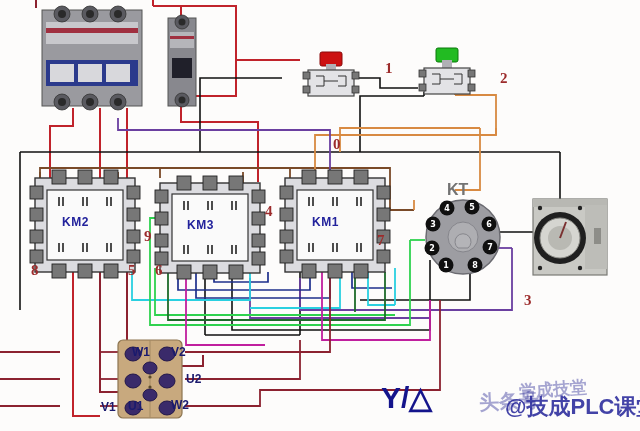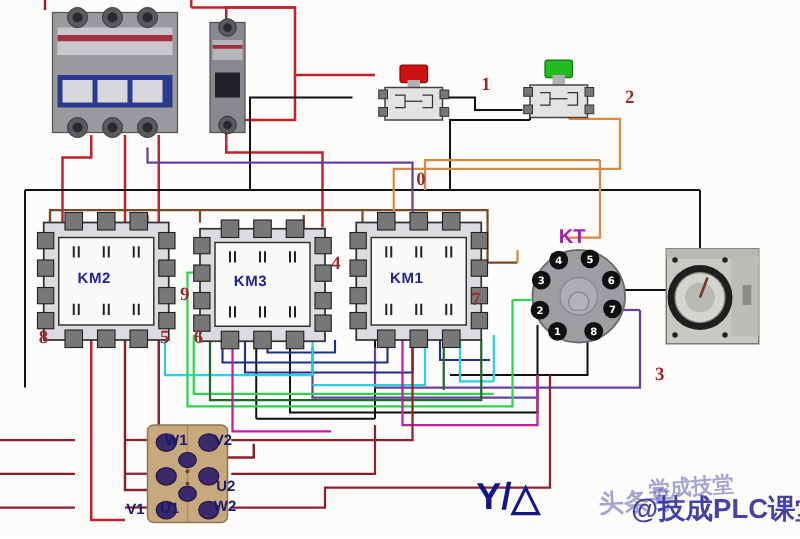--- a/index.html
+++ b/index.html
@@ -2,21 +2,21 @@
 <html><head>
 <meta charset="utf-8">
 <style>
   html,body{margin:0;padding:0;background:#fff;}
   body{width:640px;height:431px;font-family:"Liberation Sans",sans-serif;}
   #stage{position:relative;width:640px;height:431px;background:#fdfcfb;overflow:hidden;}
   #stage svg{position:absolute;left:0;top:0;}
   .lbl{position:absolute;color:#9c2b2b;font-size:15px;font-weight:bold;font-family:"Liberation Serif",serif;}
   .term{position:absolute;color:#1a1a6e;font-size:12px;font-weight:bold;font-family:"Liberation Sans",sans-serif;}
   .cname{position:absolute;color:#22229c;font-size:12px;font-weight:bold;letter-spacing:.5px;}
-  .ktname{position:absolute;color:#a21caf;font-size:16px;font-weight:bold;}
+  .ktname{position:absolute;color:#737373;font-size:16px;font-weight:bold;}
   .title{position:absolute;color:#14148c;font-weight:bold;font-family:"Liberation Sans",sans-serif;}
   .wm{position:absolute;color:#2a2a9c;font-weight:bold;opacity:.88;white-space:nowrap;}
   .wm2{position:absolute;color:#3b3b9e;font-weight:bold;opacity:.45;white-space:nowrap;}
 </style>
 </head>
 <body>
 
 <div id="stage">
 
   <svg width="640" height="431" viewBox="0 0 640 431">
@@ -376,21 +376,21 @@
   <div class="lbl" style="left:265px;top:203px;">4</div>
   <div class="lbl" style="left:128px;top:262px;">5</div>
   <div class="lbl" style="left:155px;top:262px;">6</div>
   <div class="lbl" style="left:377px;top:232px;">7</div>
   <div class="lbl" style="left:31px;top:262px;">8</div>
   <div class="lbl" style="left:144px;top:228px;">9</div>
 
   <div class="term" style="left:101px;top:345px;padding-left:31px;">W1</div>
   <div class="term" style="left:171px;top:345px;">V2</div>
   <div class="term" style="left:101px;top:388px;margin-top:12px;">V1</div>
-  <div class="term" style="left:173px;top:372px;margin-top:10px;">U2</div>
+  <div class="term" style="left:186px;top:372px;">U2</div>
   <div class="term" style="left:101px;top:399px;margin-left:27px;">U1</div>
   <div class="term" style="left:171px;top:398px;">W2</div>
 
   <div class="title" style="left:381px;top:381px;font-size:30px;">Y/</div>
   <div class="title" style="left:409px;top:380px;font-size:30px;">△</div>
 
   <div class="wm2" style="left:479px;top:388px;font-size:20px;transform:rotate(-3deg);">头条号</div>
   <div class="wm2" style="left:519px;top:378px;font-size:17px;transform:rotate(-4deg);">学成技堂</div>
   <div class="wm" style="left:505px;top:392px;font-size:22px;">@技成PLC课堂</div>
 

